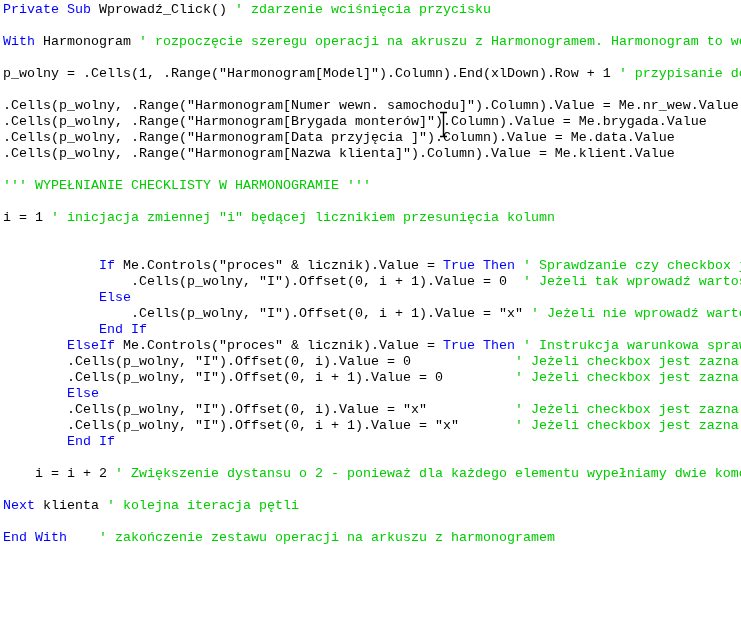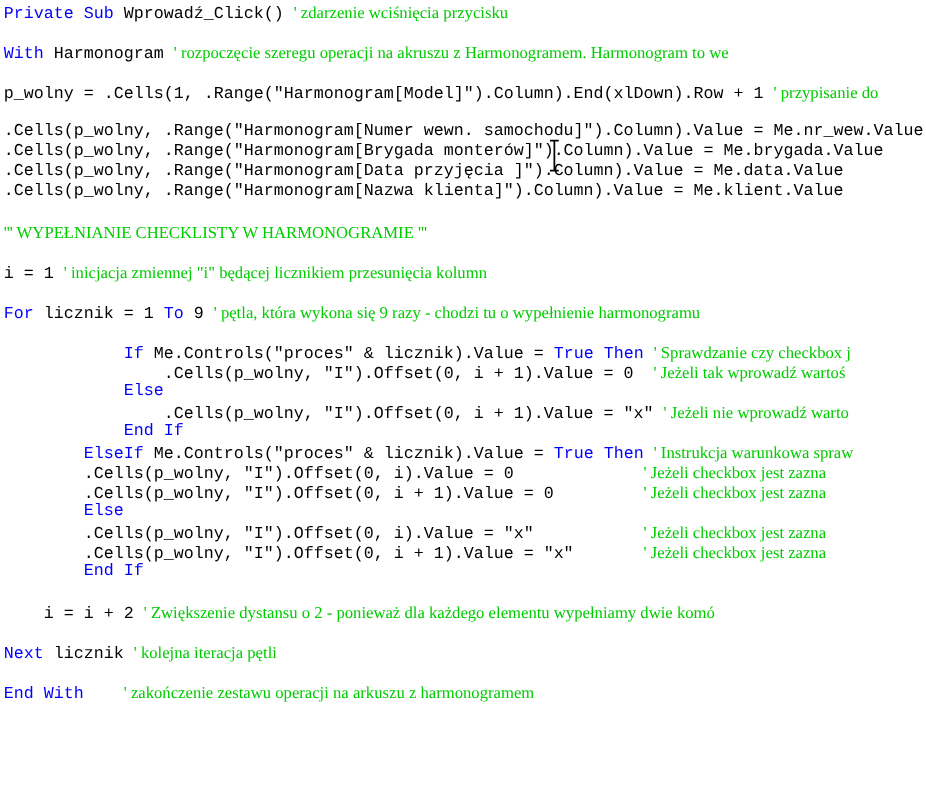--- a/index.html
+++ b/index.html
@@ -24,21 +24,21 @@
     font-size: 13.33px;
     line-height: 16px;
     cursor: text;
   }
   .line {
     height: 16px;
     white-space: pre;
     overflow: hidden;
   }
   .k { color: var(--kw, #0000ff); }
-  .c { color: var(--cm, #00cc00); font-family: Liberation Serif, serif; }
+  .c { color: var(--cm, #00cc00); }
   .n { color: var(--tx, #000000); text-align: right; }
   .ibeam {
     position: absolute;
     left: 438px;
     top: 111px;
     width: 11px;
     height: 27px;
     pointer-events: none;
   }
 </style>
@@ -55,38 +55,37 @@
       <div class="line"></div>
       <div class="line"><span class="n">.Cells(p_wolny, .Range("Harmonogram[Numer wewn. samochodu]").Column).Value = Me.nr_wew.Value</span></div>
       <div class="line"><span class="n">.Cells(p_wolny, .Range("Harmonogram[Brygada monterów]").Column).Value = Me.brygada.Value</span></div>
       <div class="line"><span class="n">.Cells(p_wolny, .Range("Harmonogram[Data przyjęcia ]").Column).Value = Me.data.Value</span></div>
       <div class="line"><span class="n">.Cells(p_wolny, .Range("Harmonogram[Nazwa klienta]").Column).Value = Me.klient.Value</span></div>
       <div class="line"></div>
       <div class="line"><span class="c">''' WYPEŁNIANIE CHECKLISTY W HARMONOGRAMIE '''</span></div>
       <div class="line"></div>
       <div class="line"><span class="n">i = 1 </span><span class="c">' inicjacja zmiennej "i" będącej licznikiem przesunięcia kolumn</span></div>
       <div class="line"></div>
-      <div class="line"><span class="k">For</span><span class="n"> licznik = 1 </span><span class="k">To</span><span class="n"> 9 </span><span class="c">' pętla, która wykona się 9 razy - chodzi tu o wypełnienie harmonogramu</span></div>
       <div class="line"></div>
       <div class="line"><span class="n">            </span><span class="k">If</span><span class="n"> Me.Controls("proces" &amp; licznik).Value = </span><span class="k">True</span><span class="n"> </span><span class="k">Then</span><span class="n"> </span><span class="c">' Sprawdzanie czy checkbox j</span></div>
       <div class="line"><span class="n">                .Cells(p_wolny, "I").Offset(0, i + 1).Value = 0  </span><span class="c">' Jeżeli tak wprowadź wartoś</span></div>
       <div class="line"><span class="n">            </span><span class="k">Else</span></div>
       <div class="line"><span class="n">                .Cells(p_wolny, "I").Offset(0, i + 1).Value = "x" </span><span class="c">' Jeżeli nie wprowadź warto</span></div>
       <div class="line"><span class="n">            </span><span class="k">End If</span></div>
       <div class="line"><span class="n">        </span><span class="k">ElseIf</span><span class="n"> Me.Controls("proces" &amp; licznik).Value = </span><span class="k">True</span><span class="n"> </span><span class="k">Then</span><span class="n"> </span><span class="c">' Instrukcja warunkowa spraw</span></div>
       <div class="line"><span class="n">        .Cells(p_wolny, "I").Offset(0, i).Value = 0             </span><span class="c">' Jeżeli checkbox jest zazna</span></div>
       <div class="line"><span class="n">        .Cells(p_wolny, "I").Offset(0, i + 1).Value = 0         </span><span class="c">' Jeżeli checkbox jest zazna</span></div>
       <div class="line"><span class="n">        </span><span class="k">Else</span></div>
       <div class="line"><span class="n">        .Cells(p_wolny, "I").Offset(0, i).Value = "x"           </span><span class="c">' Jeżeli checkbox jest zazna</span></div>
       <div class="line"><span class="n">        .Cells(p_wolny, "I").Offset(0, i + 1).Value = "x"       </span><span class="c">' Jeżeli checkbox jest zazna</span></div>
       <div class="line"><span class="n">        </span><span class="k">End If</span></div>
       <div class="line"></div>
       <div class="line"><span class="n">    i = i + 2 </span><span class="c">' Zwiększenie dystansu o 2 - ponieważ dla każdego elementu wypełniamy dwie komó</span></div>
       <div class="line"></div>
-      <div class="line"><span class="k">Next</span><span class="n"> licznik </span><span class="c">' kolejna iteracja pętli</span></div>
+      <div class="line"><span class="k">Next</span><span class="n"> klienta </span><span class="c">' kolejna iteracja pętli</span></div>
       <div class="line"></div>
       <div class="line"><span class="k">End With</span><span class="n">    </span><span class="c">' zakończenie zestawu operacji na arkuszu z harmonogramem</span></div>
       <div class="line"></div>
     </div>
   <svg class="ibeam" viewBox="0 0 11 27" xmlns="http://www.w3.org/2000/svg">
     <path d="M2 1.5 H9 M5.5 1.5 V25.5 M2 25.5 H9" stroke="#000000" stroke-width="1.4" fill="none"></path>
   </svg>
 </div>
 
 </body></html>

